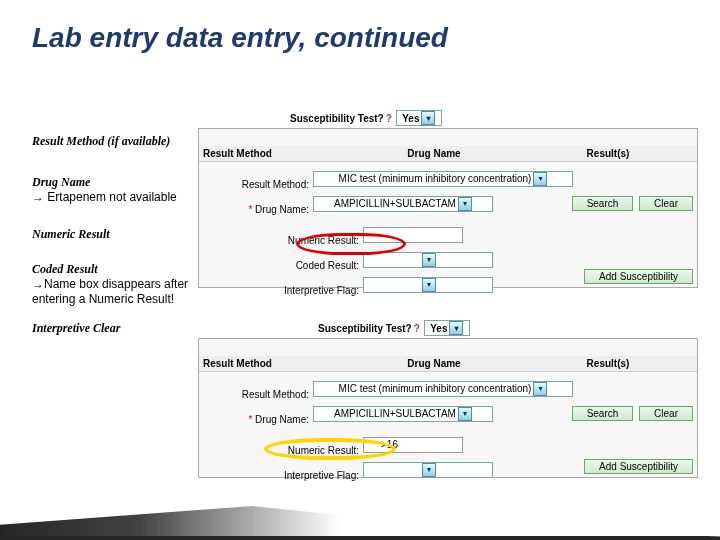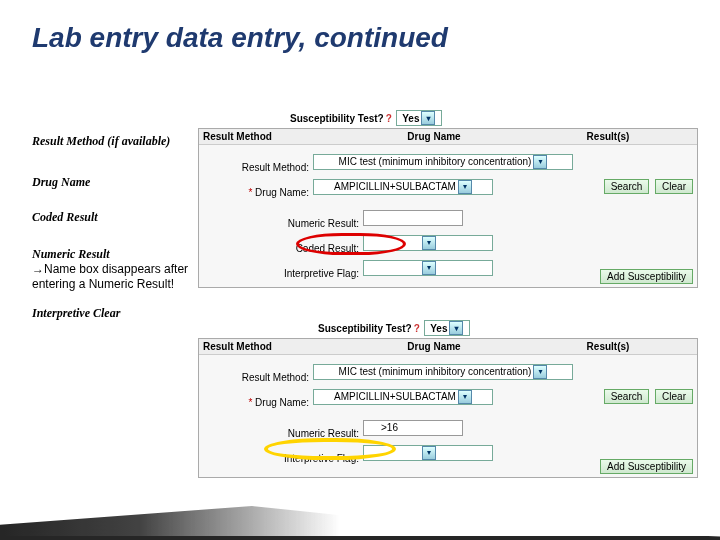--- a/index.html
+++ b/index.html
@@ -2,47 +2,48 @@
 <html><head>
 <meta charset="utf-8">
 <style>
   * { box-sizing: border-box; margin: 0; padding: 0; }
   body { width: 720px; height: 540px; font-family: Verdana, Arial, sans-serif; background: #fff; position: relative; overflow: hidden; }
   .title { font-family: "Trebuchet MS", Verdana, sans-serif; font-weight: bold; font-style: italic; color: #1f3a6f; font-size: 28px; padding: 22px 0 6px 32px; }
   .leftcol { position: absolute; left: 32px; top: 128px; width: 165px; font-size: 12px; line-height: 1.25; }
   .leftcol .lbl { font-style: italic; font-weight: bold; margin-top: 6px; font-family: Liberation Serif, serif; }
   .leftcol .note { font-weight: normal; font-style: normal; }
   .panel { position: absolute; left: 198px; border: 1px solid #aaa; background: #f7f7f7; font-size: 10px; }
-  .panel .hdr { display:flex; background:#eee; border-bottom:1px solid #ccc; font-weight:bold; }
+  .panel .hdr { display:flex; background:#eee; border-bottom:1px solid #ccc; font-weight:bold;margin-top:17px; }
   .panel .hdr > div { padding:2px 4px; }
   .col-rm { width:150px; } .col-dn { width:170px; text-align:center; } .col-rs { flex:1; text-align:center; }
   .row { display:flex; align-items:center; padding:1px 4px; }
   .row label { text-align:right; width:110px; padding-right:4px;margin-top:12px; }
   .row label.req::before { content:"* "; color:#b00; }
   .sel { border:1px solid #7a9; background:#fff; height:16px; padding:0 2px; font-size:10px; display:inline-flex; align-items:center; justify-content:center; }
   .sel .arrow { width:14px; height:14px; background:linear-gradient(#dff,#9cd); border:1px solid #58a; margin-left:2px; display:inline-flex; align-items:center; justify-content:center; font-size:8px; color:#036; }
   .txt { border:1px solid #999; background:#fff; height:16px; padding:0 17px; font-size:10px; display:inline-flex; align-items:center; }
-  .btn { border:1px solid #6a6; background:linear-gradient(#eafaea,#cfe8cf); padding:1px 6px; font-size:10px; display:inline-block; margin-left:3px; }
+  .btn { border:1px solid #6a6; background:linear-gradient(#eafaea,#cfe8cf); padding:1px 14px; font-size:10px; display:inline-block; margin-left:3px; }
   .rtbtns { position:absolute; right:4px; }
   .circle-red { position:absolute; border:3px solid #d00; border-radius:50%/60%; pointer-events:none; }
   .circle-yel { position:absolute; border:4px solid #ffd400; border-radius:50%/55%; pointer-events:none; }
   .susc { position:absolute; left:198px; font-size:10px; font-weight:bold; display:flex; align-items:center; }
   .susc .q { color:#c33; margin-left:2px; }
   .decor { position:absolute; left:0; bottom:0; width:720px; height:34px; background:linear-gradient(to top,#000 0,#000 4px,transparent 4px),linear-gradient(to right,#000 0,#222 140px,transparent 340px); clip-path: polygon(0 100%, 0 55%, 35% 0, 60% 55%, 100% 90%, 100% 100%); opacity:.85; }
 </style>
 </head>
 <body>
 
 <div class="title">Lab entry data entry, continued</div>
 
 <div class="leftcol">
   <div class="lbl">Result Method (if available)</div>
   <div class="lbl" style="margin-top:26px">Drug Name</div>
+  <div class="note">→ Ertapenem not available</div>
+  <div class="lbl" style="margin-top:22px">Numeric Result</div>
   <div class="lbl" style="margin-top:20px">Coded Result</div>
-  <div class="lbl" style="margin-top:22px">Numeric Result</div>
   <div class="note">→Name box disappears after entering a Numeric Result!</div>
   <div class="lbl" style="margin-top:14px">Interpretive Clear</div>
 </div>
 
 <div class="susc" style="top:110px; left:290px">
   <span>Susceptibility Test?</span>
     <span class="q">?</span>
   <span class="sel" style="width:46px; margin-left:4px">
       <span>Yes</span>
       <span class="arrow">▾</span>

